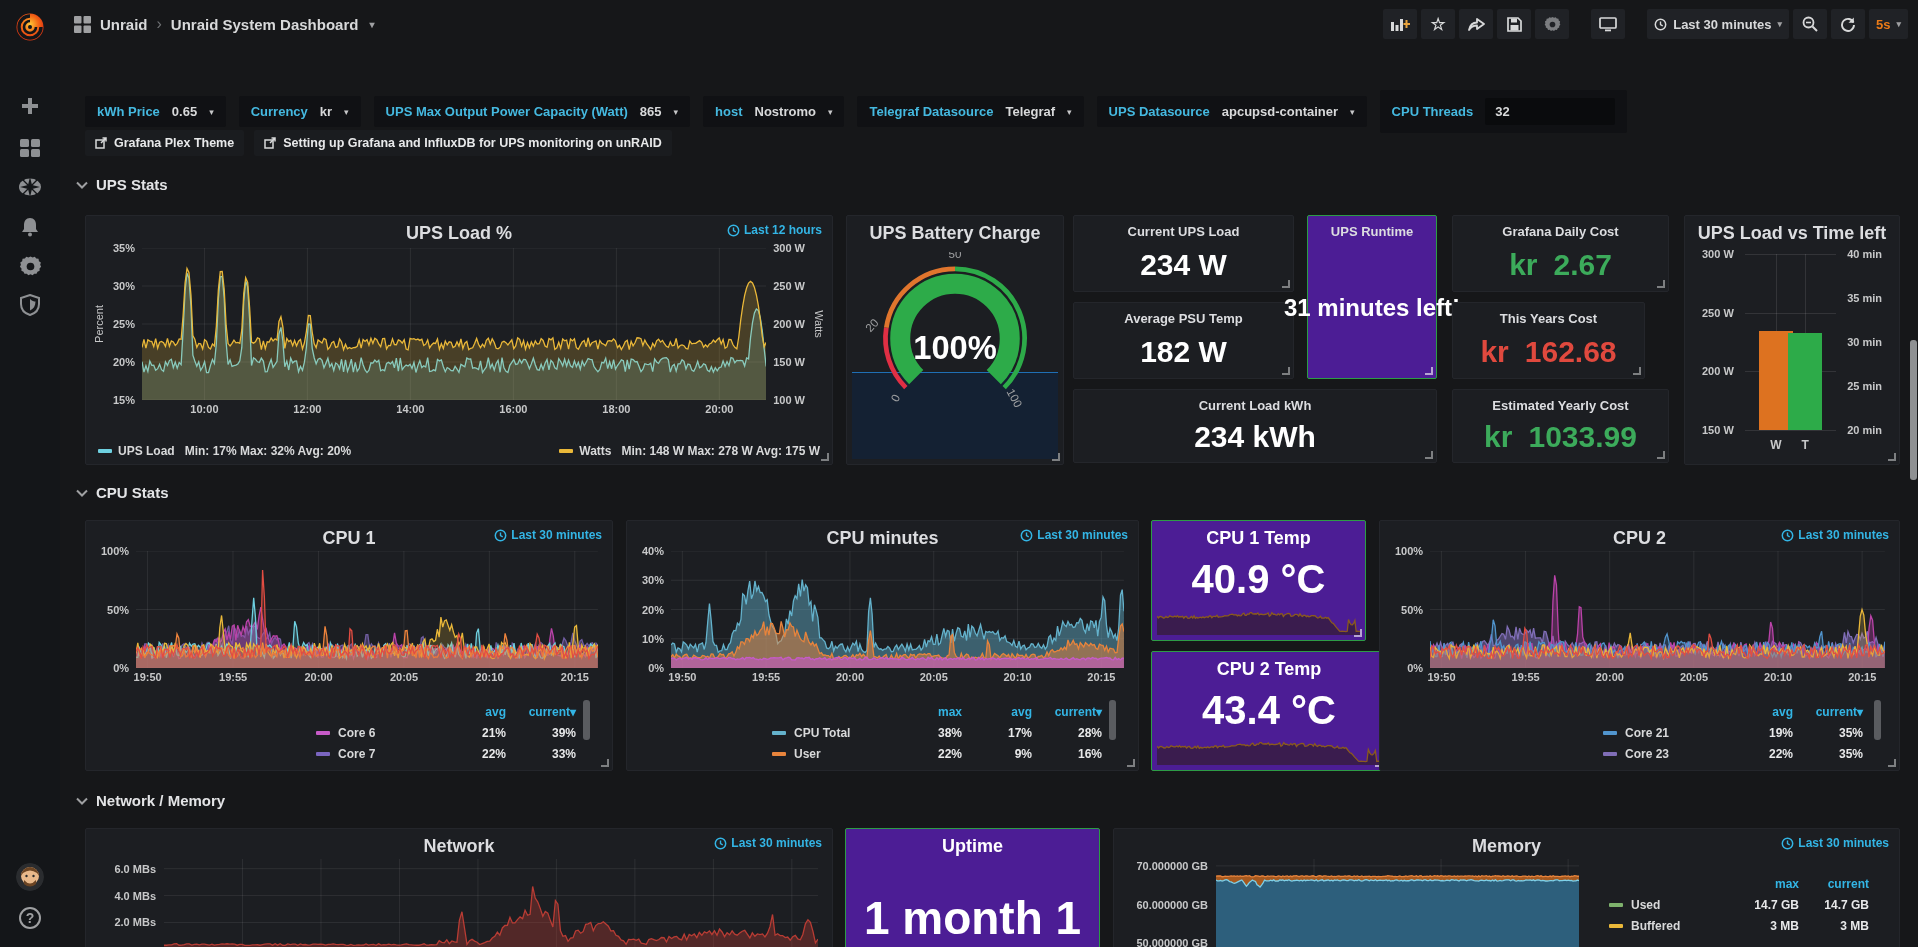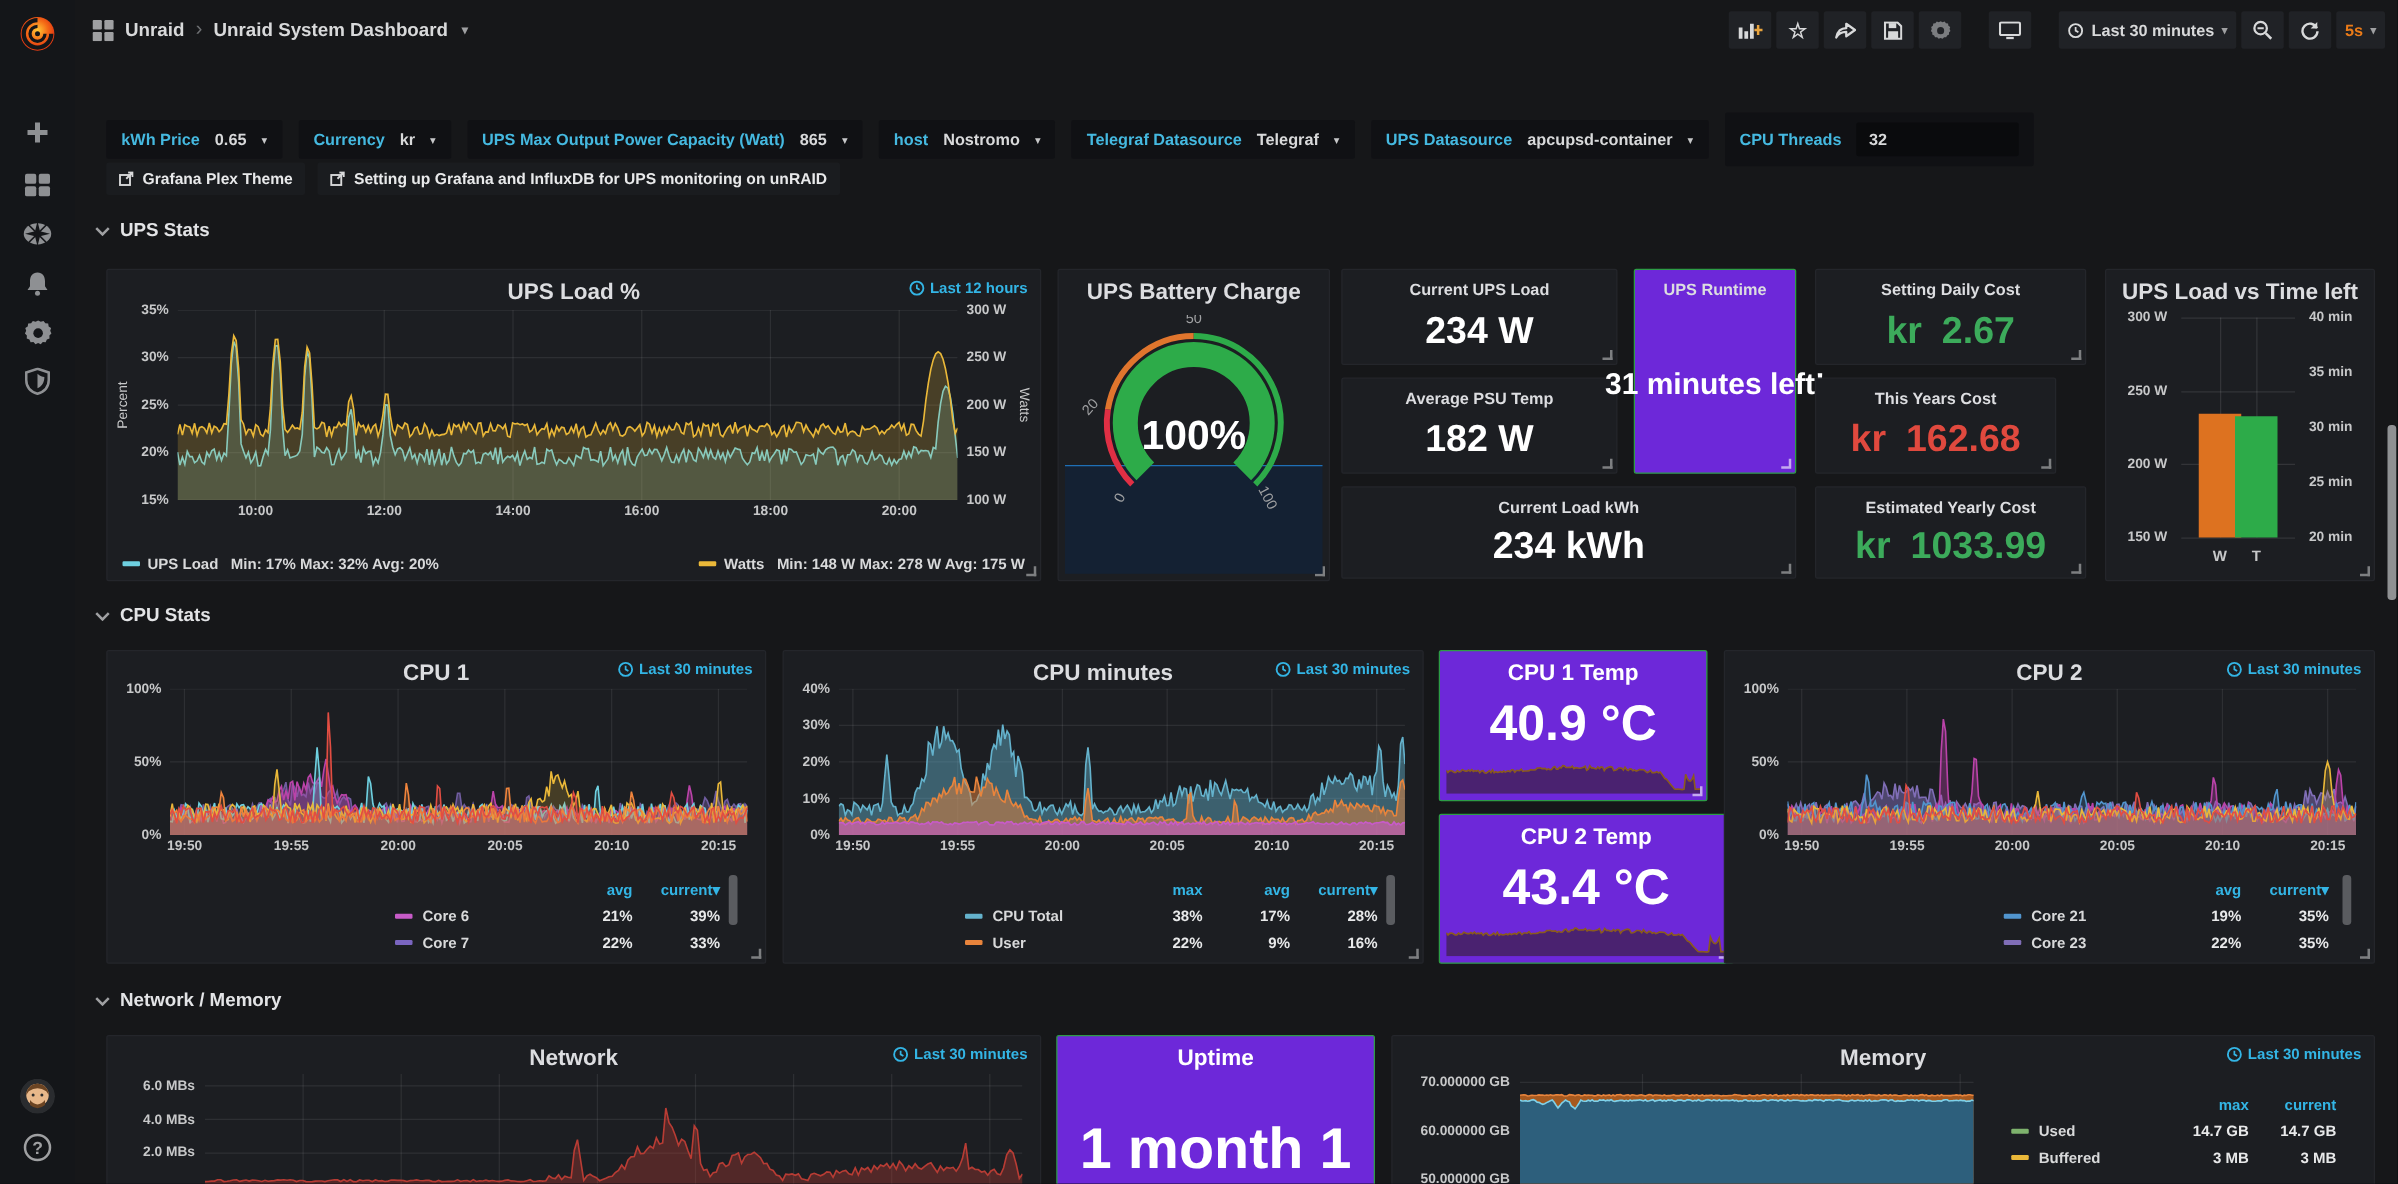--- a/index.html
+++ b/index.html
@@ -34,21 +34,21 @@
   .chip .vinput{background:#0a0b0d;padding:6px 10px;min-width:130px;font-size:13px;font-weight:700;color:#d8d9da;border-radius:2px;}
   .links-row{position:absolute;left:85px;top:130px;display:flex;gap:10px;}
   .link-chip{background:#1a1c1f;border-radius:2px;display:flex;align-items:center;gap:7px;padding:6px 10px;font-size:12.5px;font-weight:700;color:#e8e9ea;cursor:pointer;}
   
   .section-h{position:absolute;display:flex;align-items:center;gap:8px;font-size:15px;font-weight:700;color:#e3e4e6;cursor:pointer;}
   .section-h svg{stroke:#9fa0a2;}
   
   .panel{position:absolute;background:#1c1e22;border:1px solid #24262b;border-radius:2px;}
   .panel::after{content:"";position:absolute;right:3px;bottom:3px;width:6px;height:6px;
     border-right:2px solid #7d7f81;border-bottom:2px solid #7d7f81;}
-  .panel.green{background:#6d28d9;border-color:#2d9c46;}
+  .panel.green{background:#4c1d95;border-color:#2d9c46;}
   .panel.green::after{border-color:rgba(255,255,255,0.6);}
   .p-title{position:absolute;top:7px;left:0;right:0;text-align:center;font-size:18px;font-weight:700;color:#dcdde0;cursor:pointer;}
   .panel.green .p-title{color:#fff;}
   .p-time{position:absolute;top:7px;right:10px;display:flex;align-items:center;gap:4px;color:#33b5e5;font-size:12px;font-weight:700;cursor:pointer;z-index:3;}
   .g-body{position:absolute;display:flex;}
   .ylab{width:14px;display:flex;align-items:center;justify-content:center;}
   .ylab span{transform:rotate(-90deg);white-space:nowrap;font-size:11px;color:#c7c8c9;}
   .ylab.right span{transform:rotate(90deg);}
   .yticks{display:flex;flex-direction:column;justify-content:space-between;font-size:11px;font-weight:600;color:#c7c8c9;padding:0 7px;}
   .yticks span{height:0;display:flex;align-items:center;}
@@ -435,21 +435,21 @@
   <div class="panel green" style="left:1307px;top:215px;width:130px;height:164px">
     <div class="stat-title">UPS Runtime</div>
     <div class="stat-value runtime-val">31 minutes left!</div>
   </div>
   <div class="panel" style="left:1073px;top:389px;width:364px;height:74px">
     <div class="stat-title">Current Load kWh</div>
     <div class="stat-value">234 kWh</div>
   </div>
 
   <div class="panel" style="left:1452px;top:215px;width:217px;height:77px">
-    <div class="stat-title">Setting Daily Cost</div>
+    <div class="stat-title">Grafana Daily Cost</div>
     <div class="stat-value green">
         <span>kr</span>
         <span>2.67</span>
       </div>
   </div>
   <div class="panel" style="left:1452px;top:302px;width:193px;height:77px">
     <div class="stat-title">This Years Cost</div>
     <div class="stat-value red">
         <span>kr</span>
         <span>162.68</span>

